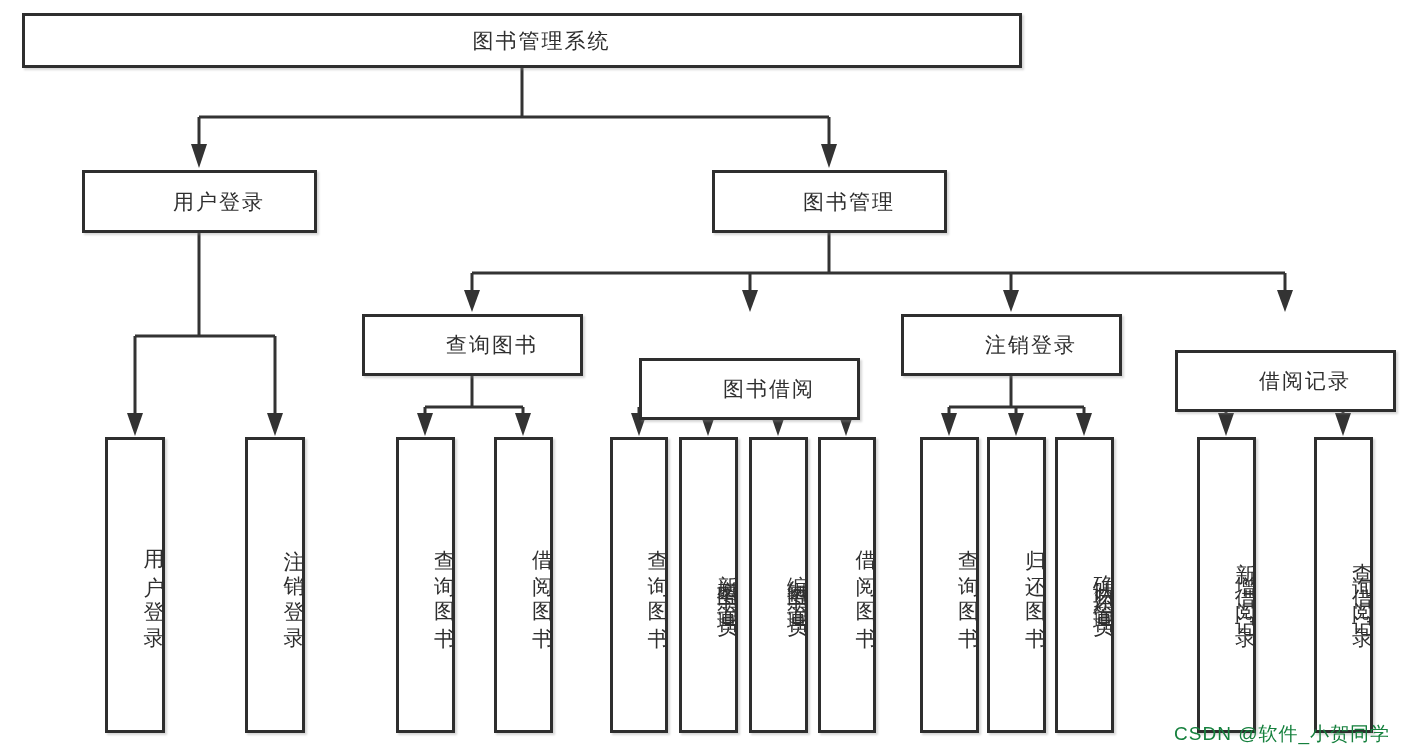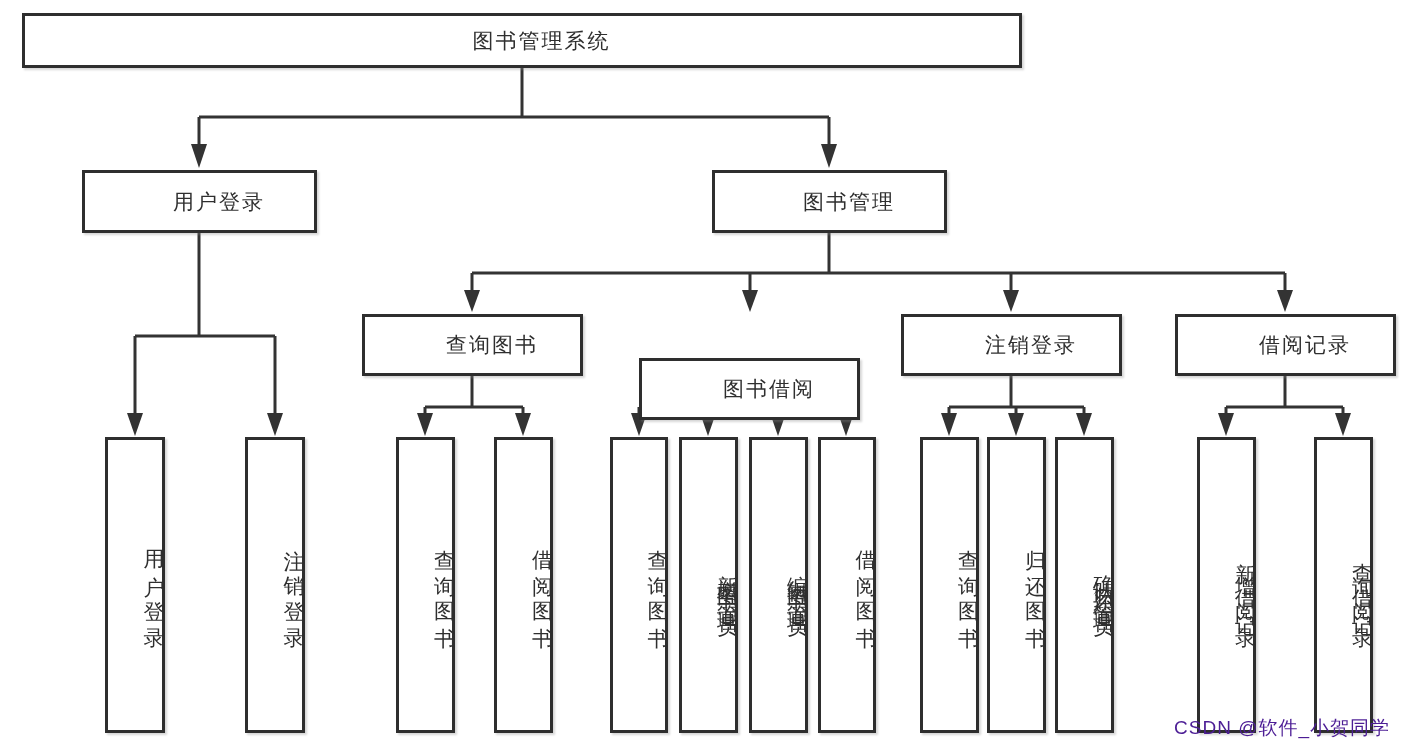--- a/index.html
+++ b/index.html
@@ -34,21 +34,21 @@
     letter-spacing: 2px;
     white-space: nowrap;
   }
   .root   { left: 22px;  top: 13px;  width: 1000px; height: 55px; }
   .l2a    { left: 82px;  top: 170px; width: 235px;  height: 63px; }
   .l2b    { left: 712px; top: 170px; width: 235px;  height: 63px; }
   .l3     { top: 314px;  width: 221px; height: 62px; }
   .l3a    { left: 362px; }
   .l3b    { left: 639px; margin-top: 44px; }
   .l3c    { left: 901px; }
-  .l3d    { left: 1175px; }
+  .l3d    { left: 1175px; margin-top: 36px; }
   .leaf   { top: 437px; width: 60px; height: 296px; }
   .vtext {
     writing-mode: vertical-rl;
     text-orientation: mixed;
     font-size: 21px;
     line-height: 1;
     color: #2f2f2f;
     white-space: nowrap;
   }
   .sp4 .vtext { letter-spacing: 26px; }
@@ -63,23 +63,23 @@
   .lf7  { left: 749px;  width: 59px; }
   .lf8  { left: 818px;  width: 58px; }
   .lf9  { left: 920px;  width: 59px; }
   .lf10 { left: 987px;  width: 59px; }
   .lf11 { left: 1055px; width: 59px; }
   .lf12 { left: 1197px; width: 59px; }
   .lf13 { left: 1314px; width: 59px; }
   .watermark {
     position: absolute;
     right: 15px;
-    bottom: 6px;
+    bottom: 0;
     font-size: 19px;
-    color: #4c1d95;
+    color: #15803d;
     letter-spacing: 1px;
     z-index: 5;
     white-space: nowrap;
   }
 </style>
 </head>
 <body>
 
 <div class="canvas">
 

